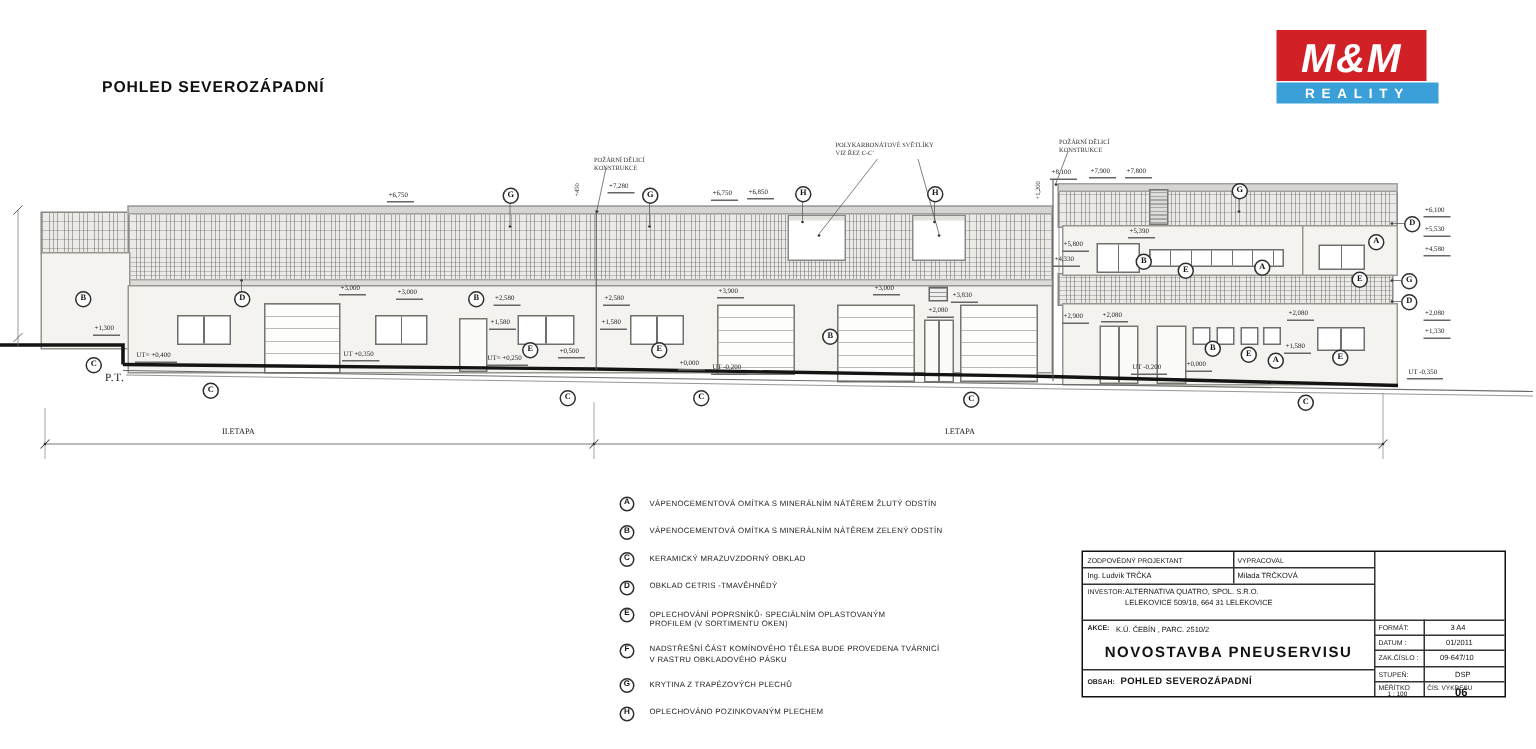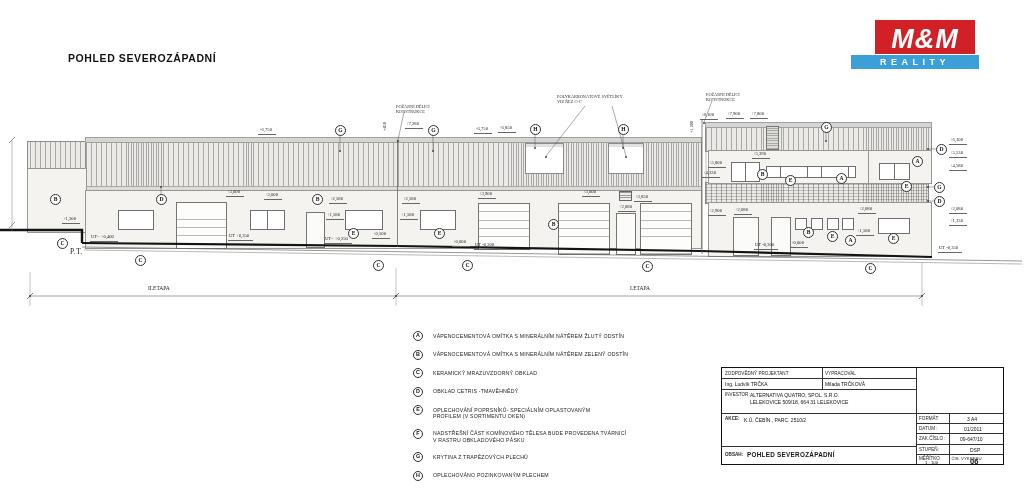--- a/index.html
+++ b/index.html
@@ -1,22 +1,22 @@
 <!DOCTYPE html>
 <html><head>
 <meta charset="utf-8">
 <style>
   html,body{margin:0;padding:0;}
   body{width:1024px;height:499px;background:#fff;font-family:"Liberation Sans",sans-serif;position:relative;overflow:hidden;}
   .abs{position:absolute;font-family:Liberation Serif, serif;}
   
   .page-title{position:absolute;left:68px;top:52px;font-size:10.5px;font-weight:bold;letter-spacing:.6px;color:#111;}
   .logo{position:absolute;left:851px;top:20px;}
-  .logo-top{width:100px;height:34px;background:#d22027;color:#fff;font-weight:bold;font-style:italic;font-size:27px;line-height:38px;text-align:center;letter-spacing:1px;margin-left:24px;}
-  .logo-bottom{width:128px;height:14px;background:#3b9fd8;color:#fff;font-weight:bold;font-size:9px;line-height:14px;text-align:center;letter-spacing:4.5px;margin-top:1px;}
+  .logo-top{width:100px;height:34px;background:#d22027;color:#fff;font-weight:bold;font-style:italic;font-size:27px;line-height:38px;text-align:center;letter-spacing:1px;}
+  .logo-bottom{width:108px;height:14px;background:#3b9fd8;color:#fff;font-weight:bold;font-size:9px;line-height:14px;text-align:center;letter-spacing:4.5px;margin-top:1px;}
   
   .roof{position:absolute;background-color:#ebeae7;border:.5px solid #8a8a8a;
     background-image:
       repeating-linear-gradient(90deg,rgba(70,70,70,.40) 0,rgba(70,70,70,.40) .5px,transparent .5px,transparent 2.5px),
       repeating-linear-gradient(0deg,rgba(70,70,70,.28) 0,rgba(70,70,70,.28) .5px,transparent .5px,transparent 3px);}
   .ridge{position:absolute;background:#d6d5d3;border:.5px solid #a0a09c;}
   .fascia{position:absolute;background:#dddcda;border:.5px solid #a8a8a4;}
   .wall{position:absolute;background:#f4f3f0;border:.5px solid #97978f;}
   .win{position:absolute;background:#fff;border:.6px solid #6f6f6f;}
   .w2{background-image:linear-gradient(90deg,transparent calc(50% - .4px),#6f6f6f calc(50% - .4px),#6f6f6f calc(50% + .4px),transparent calc(50% + .4px));}
@@ -275,20 +275,21 @@
 
   <div class="lab" style="left:3px;top:3px;">ZODPOVĚDNÝ PROJEKTANT</div>
   <div class="lab" style="left:103px;top:3px;">VYPRACOVAL</div>
   <div class="val" style="left:3px;top:13px;">Ing. Ludvík TRČKA</div>
   <div class="val" style="left:103px;top:13px;">Milada TRČKOVÁ</div>
   <div class="lab" style="left:3px;top:24px;">INVESTOR:</div>
   <div class="val" style="left:28px;top:24px;">ALTERNATIVA QUATRO, SPOL. S.R.O.</div>
   <div class="val" style="left:28px;top:31px;">LELEKOVICE 509/18, 664 31 LELEKOVICE</div>
   <div class="lab" style="left:3px;top:48px;font-weight:bold;">AKCE:</div>
   <div class="val" style="left:22px;top:49px;">K.Ú. ČEBÍN , PARC. 2510/2</div>
+  <div class="big" style="left:0;top:62px;">NOVOSTAVBA PNEUSERVISU</div>
   <div class="lab" style="left:3px;top:84px;font-weight:bold;">OBSAH:</div>
   <div class="val obsv" style="left:25px;top:83px;">POHLED SEVEROZÁPADNÍ</div>
 
   <div class="lab" style="left:197px;top:48px;">FORMÁT:</div>
   <div class="val" style="left:245px;top:48px;">3 A4</div>
   <div class="lab" style="left:197px;top:58px;">DATUM :</div>
   <div class="val" style="left:242px;top:58px;">01/2011</div>
   <div class="lab" style="left:197px;top:68px;">ZAK.ČÍSLO :</div>
   <div class="val" style="left:238px;top:68px;">09-647/10</div>
   <div class="lab" style="left:197px;top:79px;">STUPEŇ:</div>

